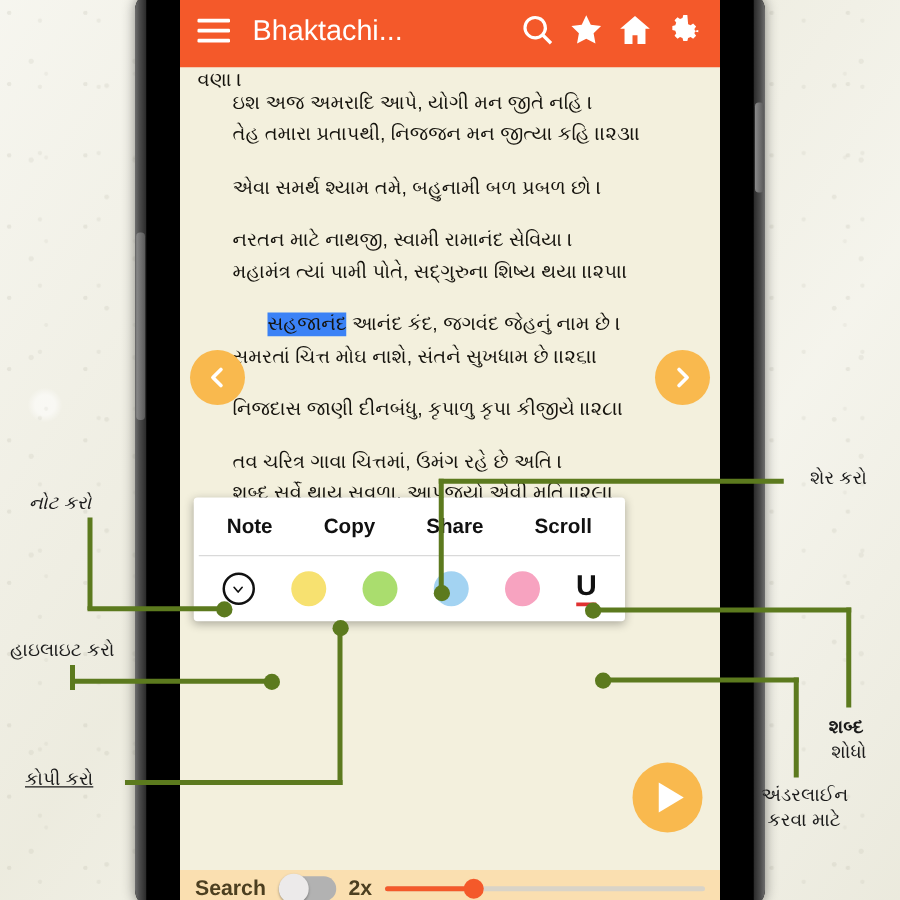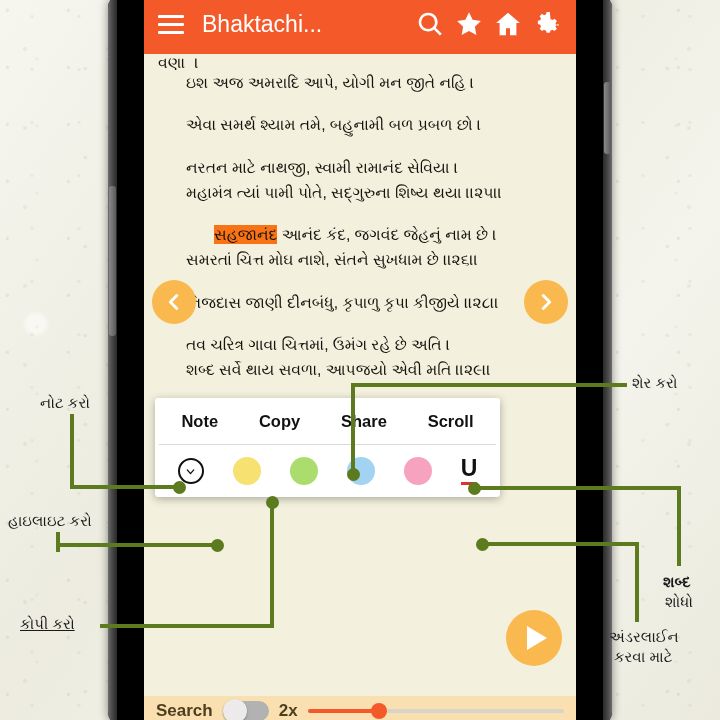--- a/index.html
+++ b/index.html
@@ -84,23 +84,23 @@
     background: #f3f0dd;
     padding: 2px 14px 0 14px;
     font-family: "Liberation Sans", sans-serif;
     color: #15130d;
     font-size: 15.6px;
     line-height: 1.62;
   }
   .verse { margin-bottom: 17px; }
   .verse p { text-indent: 28px; }
   .verse p.cont { text-indent: 28px; }
-  .clipped-top { margin-top: -4px; height: 18px; overflow: hidden; font-family: Liberation Mono, monospace; }
-
-  mark.sel-highlight { background: #f97316; color: #15130d; padding: 1px 0; }
+  .clipped-top { margin-top: -4px; height: 18px; overflow: hidden; }
+
+  mark.sel-highlight { background: #3b82f6; color: #15130d; padding: 1px 0; }
 
   .sel-handle {
     position: absolute; width: 25px; height: 25px;
     background: #f4592a; border-radius: 0 50% 50% 50%;
   }
   #sel-handle-start { left: 25px; top: 360px; border-radius: 50% 0 50% 50%; }
   #sel-handle-end   { left: 113px; top: 360px; border-radius: 0 50% 50% 50%; }
 
   
   .nav-arrow {
@@ -223,20 +223,21 @@
 
     <div id="page-body">
 
       <div class="clipped-top">
         <p>વણા ।</p>
       </div>
 
 
       <div class="verse">
         <p>ઇશ અજ અમરાદિ આપે, યોગી મન જીતે નહિ ।</p>
+        <p class="cont">તેહ તમારા પ્રતાપથી, નિજજન મન જીત્યા કહિ ।।૨૩।।</p>
       </div>
 
       <div class="verse">
         <p>એવા સમર્થ શ્યામ તમે, બહુનામી બળ પ્રબળ છો ।</p>
       </div>
 
       <div class="verse">
         <p>નરતન માટે નાથજી, સ્વામી રામાનંદ સેવિયા ।</p>
         <p class="cont">મહામંત્ર ત્યાં પામી પોતે, સદ્‌ગુરુના શિષ્ય થયા ।।૨૫।।</p>
       </div>
@@ -304,36 +305,36 @@
       <span>2x</span>
       <div id="speed-slider">
         <div class="fill"></div>
         <div class="knob"></div>
       </div>
     </div>
 
   </div>
 </div>
 
-<div class="callout-label" style="left:40px; top:394px;">નોટ કરો</div>
+<div class="callout-label" style="left:23px; top:394px;font-style:italic;">નોટ કરો</div>
 <div class="leader" style="left:70px; top:414px; width:4px; height:74px;"></div>
 <div class="leader" style="left:70px; top:485px; width:108px; height:4px;"></div>
 <div class="leader-dot" style="left:173px; top:481px;"></div>
 
 <div class="callout-label" style="left:8px; top:512px;">હાઇલાઇટ કરો</div>
 <div class="leader" style="left:56px; top:532px; width:4px; height:20px;"></div>
 <div class="leader" style="left:56px; top:543px; width:160px; height:4px;"></div>
 <div class="leader-dot" style="left:211px; top:539px;"></div>
 
 <div class="callout-label" style="left:20px; top:615px;text-decoration:underline;">કોપી કરો</div>
 <div class="leader" style="left:100px; top:624px; width:174px; height:4px;"></div>
 <div class="leader" style="left:270px; top:500px; width:4px; height:128px;"></div>
 <div class="leader-dot" style="left:266px; top:496px;"></div>
 
-<div class="callout-label" style="left:632px; top:374px;">શેર કરો</div>
+<div class="callout-label" style="left:648px; top:374px;">શેર કરો</div>
 <div class="leader" style="left:351px; top:383px; width:276px; height:4px;"></div>
 <div class="leader" style="left:351px; top:383px; width:4px; height:90px;"></div>
 <div class="leader-dot" style="left:347px; top:468px;"></div>
 
 <div class="callout-label bold" style="left:663px; top:573px;">શબ્દ</div>
 <div class="callout-label" style="left:665px; top:593px;">શોધો</div>
 <div class="leader" style="left:473px; top:486px; width:208px; height:4px;"></div>
 <div class="leader" style="left:677px; top:486px; width:4px; height:80px;"></div>
 <div class="leader-dot" style="left:468px; top:482px;"></div>
 

